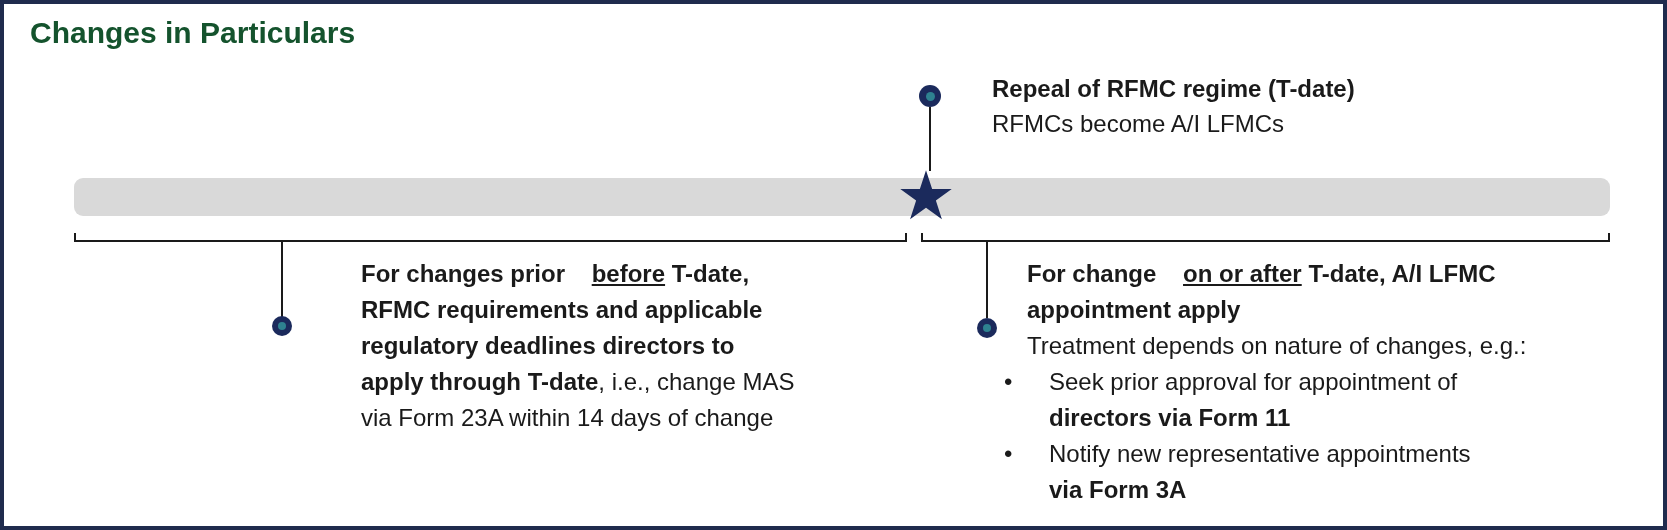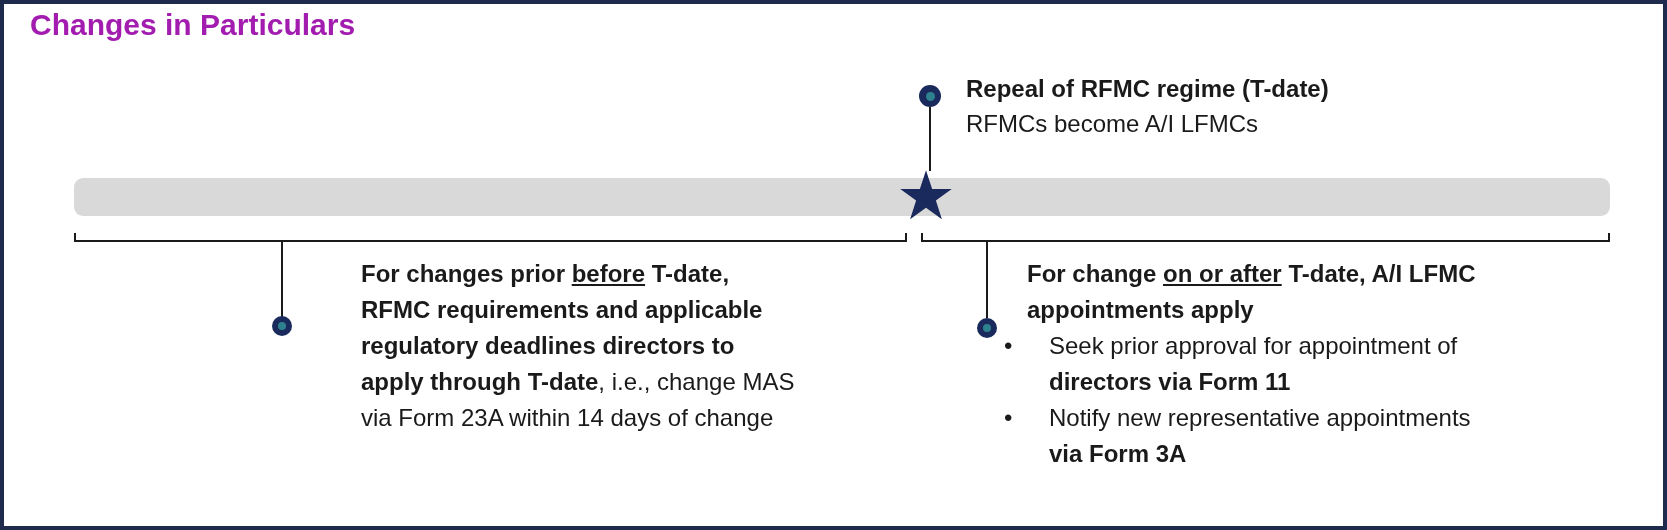--- a/index.html
+++ b/index.html
@@ -7,22 +7,22 @@
     position:relative;
     width:1667px;height:530px;
     box-sizing:border-box;
     border:4px solid #1f2b4d;
     background:#ffffff;
     font-family:"Liberation Sans",sans-serif;
     color:#1a1a1a;
     overflow:hidden;
   }
   .title{
-    position:absolute;left:26px;top:4px;
-    font-size:30px;font-weight:bold;color:#a21caf;
+    position:absolute;left:26px;top:12px;
+    font-size:30px;font-weight:bold;color:#14532d;
     white-space:nowrap;
   }
   .timeline-bar{
     position:absolute;left:70px;top:174px;
     width:1536px;height:38px;
     background:#d9d9d9;border-radius:9px;
   }
   .star{position:absolute;left:896px;top:166px;width:52px;height:50px;}
   .vline{position:absolute;width:2px;background:#1a1a1a;}
   .marker{
@@ -34,22 +34,22 @@
   .marker.small .inner{width:8px;height:8px;}
   .bracket{
     position:absolute;height:9px;box-sizing:border-box;
     border-bottom:2px solid #1a1a1a;
     border-left:2px solid #1a1a1a;
     border-right:2px solid #1a1a1a;
   }
   .callout{position:absolute;font-size:24px;line-height:36px;}
   .callout .ln{white-space:nowrap;}
   .b{font-weight:bold;}
-  .u{text-decoration:underline;}
-  .event-text{position:absolute;left:962px;top:67px;font-size:24px;line-height:35px;}
+  .u{text-decoration:underline;margin-left:20px;}
+  .event-text{position:absolute;left:988px;top:67px;font-size:24px;line-height:35px;}
   .event-text .ln{white-space:nowrap;}
   .right-callout .ln{padding-left:23px;}
   .right-callout .ln.bullet-line{padding-left:0;}
   .right-callout .ln.bullet-cont{padding-left:45px;font-weight:bold;}
   .bullet-marker{display:inline-block;width:45px;}
 </style>
 </head>
 <body>
 
 <div class="slide">
@@ -92,21 +92,22 @@
   <div class="bracket" style="left:917px;top:229px;width:689px;"></div>
   <div class="vline" style="left:982px;top:238px;height:76px;"></div>
   <div class="marker small" style="left:973px;top:314px;">
     <div class="inner"></div>
   </div>
 
   <div class="callout right-callout" style="left:1000px;top:252px;">
     <div class="ln">
       <span class="b">For change </span><span class="b u">on or after</span><span class="b"> T-date, A/I LFMC</span>
     </div>
-    <div class="ln b">appointments apply</div>
+    <div class="ln b">appointment apply</div>
+    <div class="ln">Treatment depends on nature of changes, e.g.:</div>
     <div class="ln bullet-line">
       <span class="bullet-marker">•</span><span>Seek prior approval for appointment of</span>
     </div>
     <div class="ln bullet-cont">directors via Form 11</div>
     <div class="ln bullet-line">
       <span class="bullet-marker">•</span><span>Notify new representative appointments</span>
     </div>
     <div class="ln bullet-cont">via Form 3A</div>
   </div>
 

